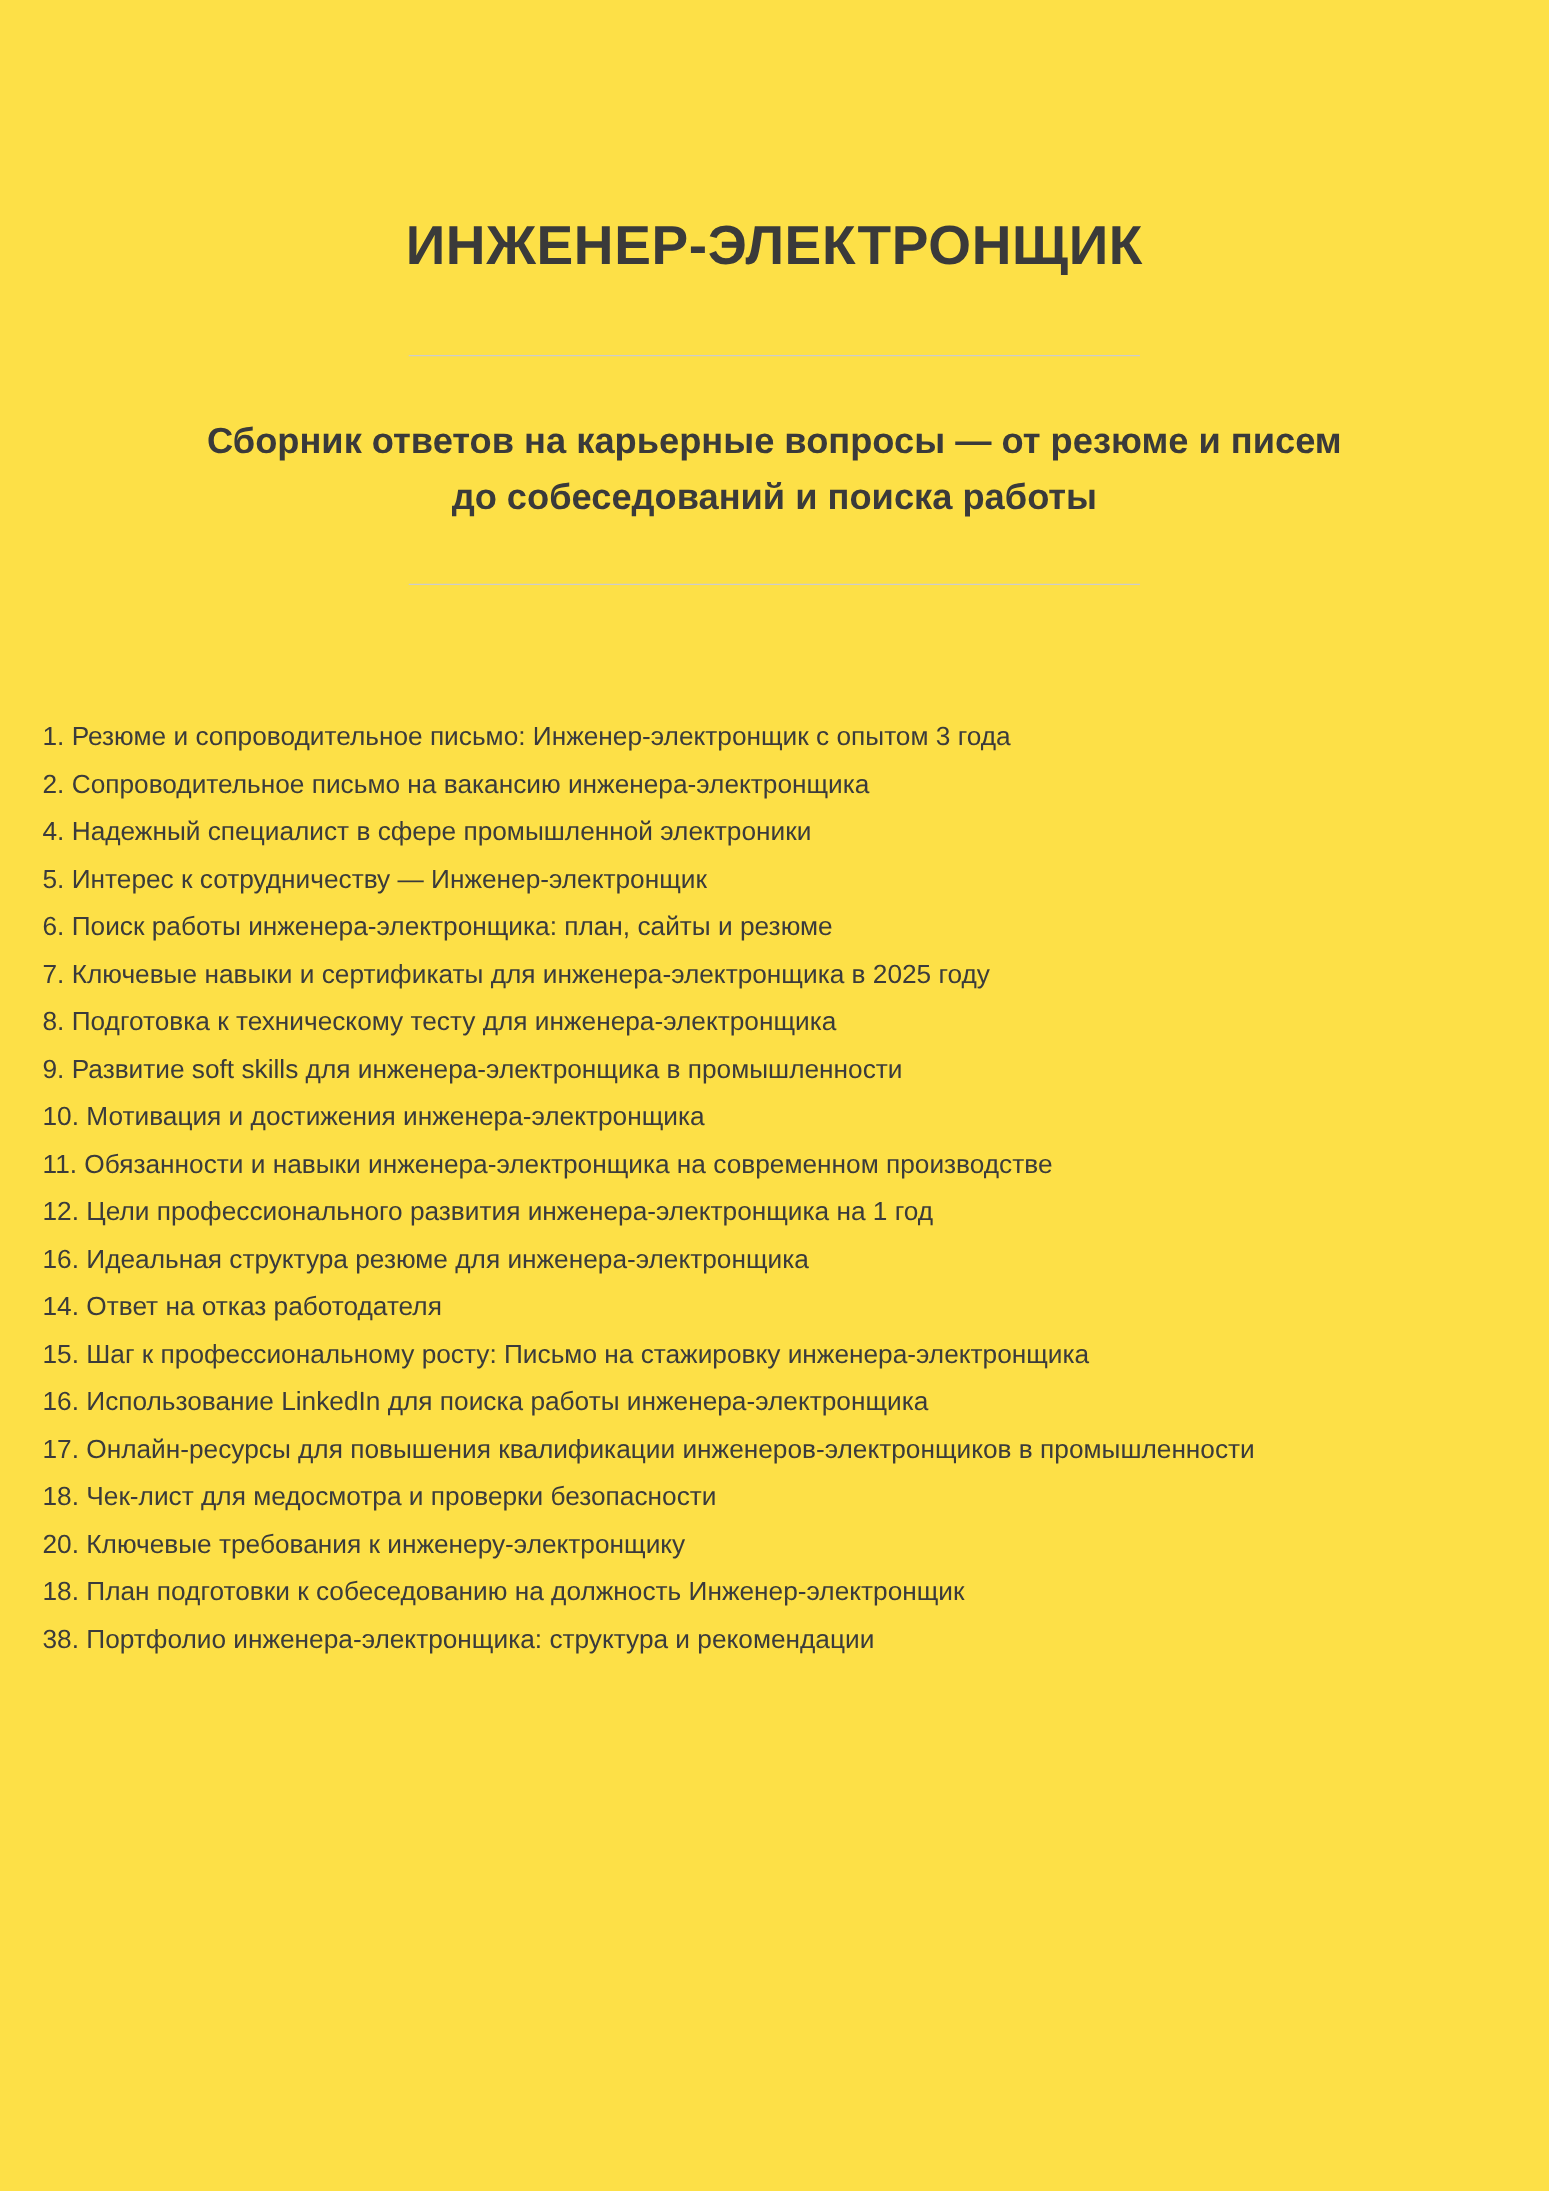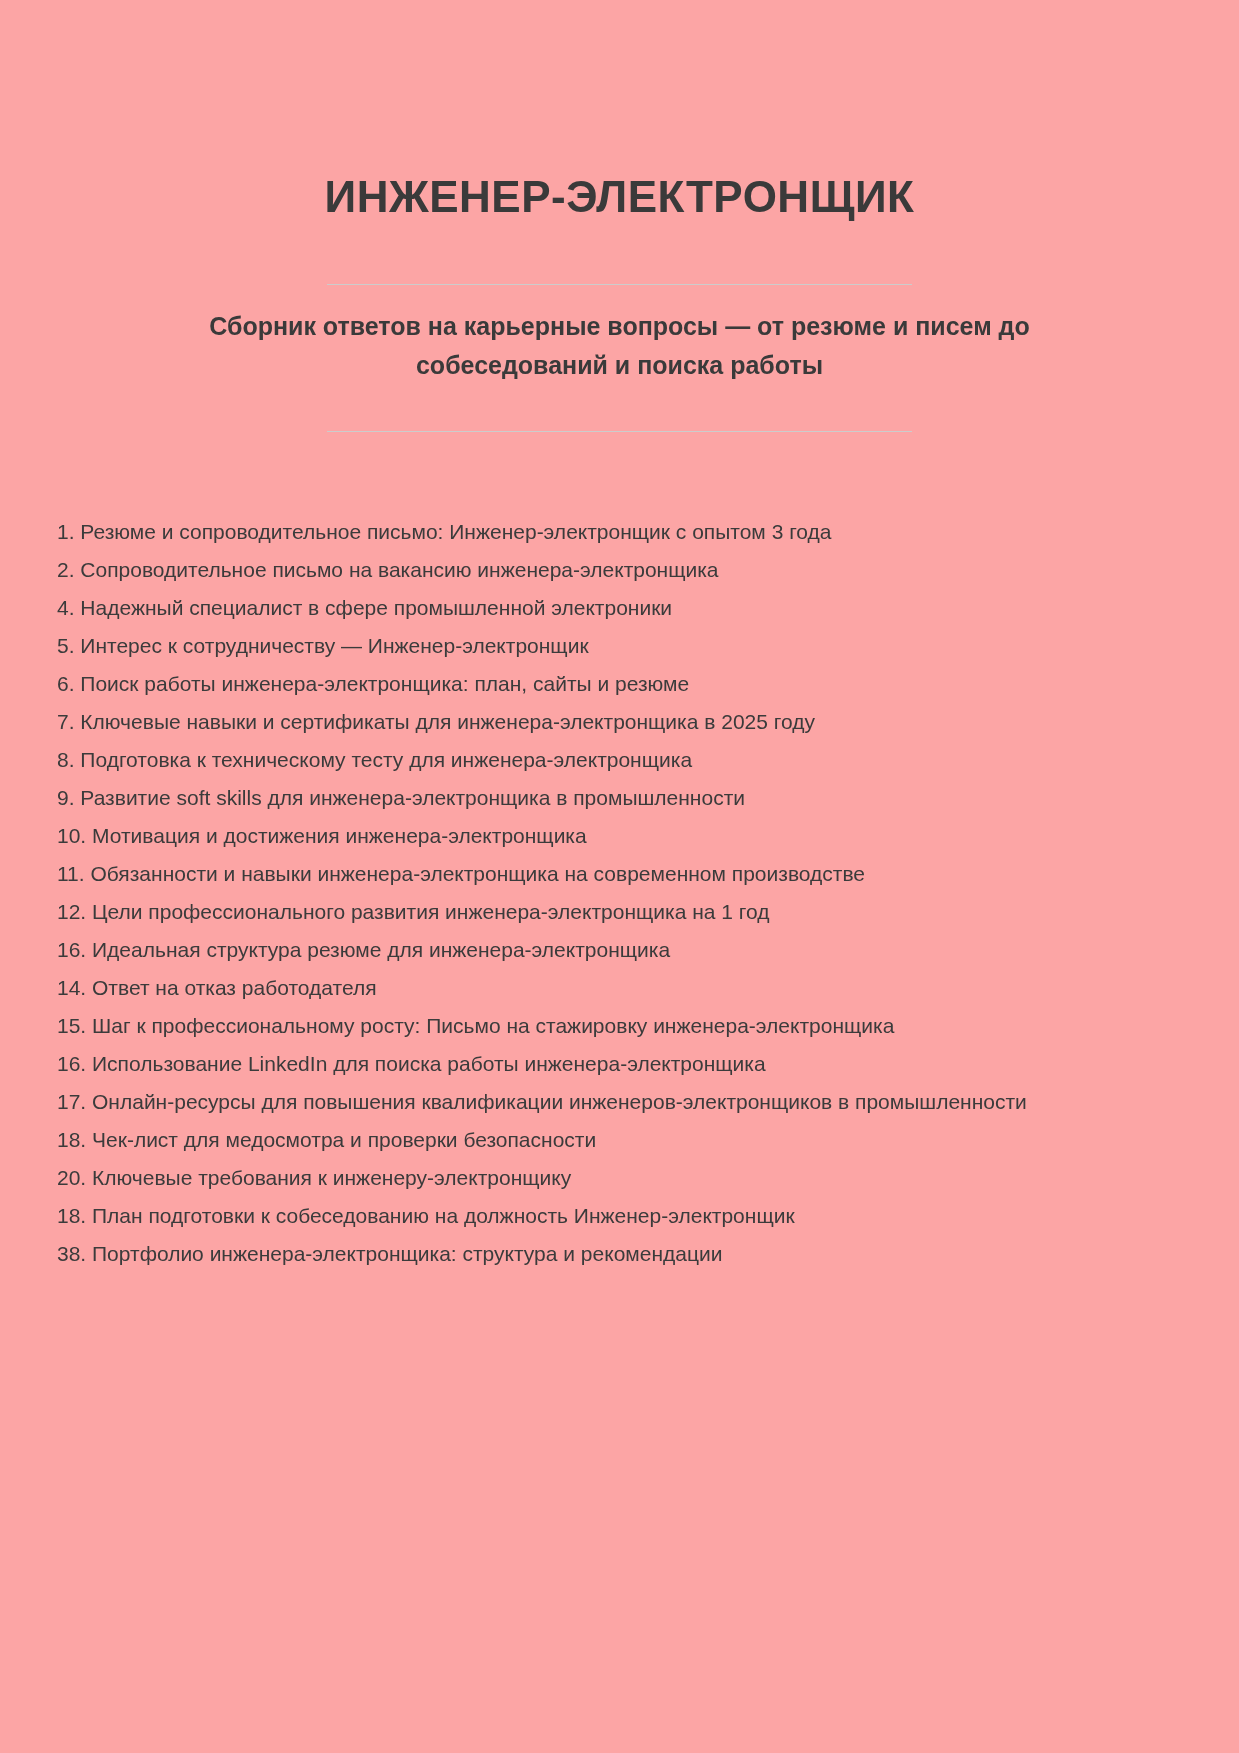--- a/index.html
+++ b/index.html
@@ -4,51 +4,51 @@
 <style>
   * { margin: 0; padding: 0; box-sizing: border-box; }
   html, body {
     background: #ffffff;
     font-family: "Liberation Sans", "DejaVu Sans", sans-serif;
   }
   .page {
     position: relative;
     width: 1239px;
     height: 1753px;
-    background: #fca5a5;
+    background: #fde047;
     overflow: hidden;
   }
   .doc-title {
     padding-top: 172px;
     text-align: center;
     font-size: 44px;
     font-weight: 700;
     letter-spacing: 0.5px;
     color: #3a3a3a;
   }
   .divider {
     width: 585px;
     height: 0;
     border-top: 1px solid #cccccc;
     margin: 0 auto;
   }
   .divider.first { margin-top: 62px; }
   .divider.second { margin-top: 46px; }
   .doc-subtitle {
-    margin: 22px auto 0 auto;
+    margin: 46px auto 0 auto;
     width: 920px;
     text-align: center;
-    font-size: 25px;
+    font-size: 29px;
     font-weight: 700;
     line-height: 1.55;
     color: #3a3a3a;
   }
   .toc {
-    margin-top: 81px;
-    padding-left: 57px;
+    margin-top: 103px;
+    padding-left: 34px;
     padding-right: 120px;
   }
   .toc-item {
     font-size: 21px;
     line-height: 38px;
     color: #3b3b3b;
     font-weight: 400;
   }
 </style>
 </head>

